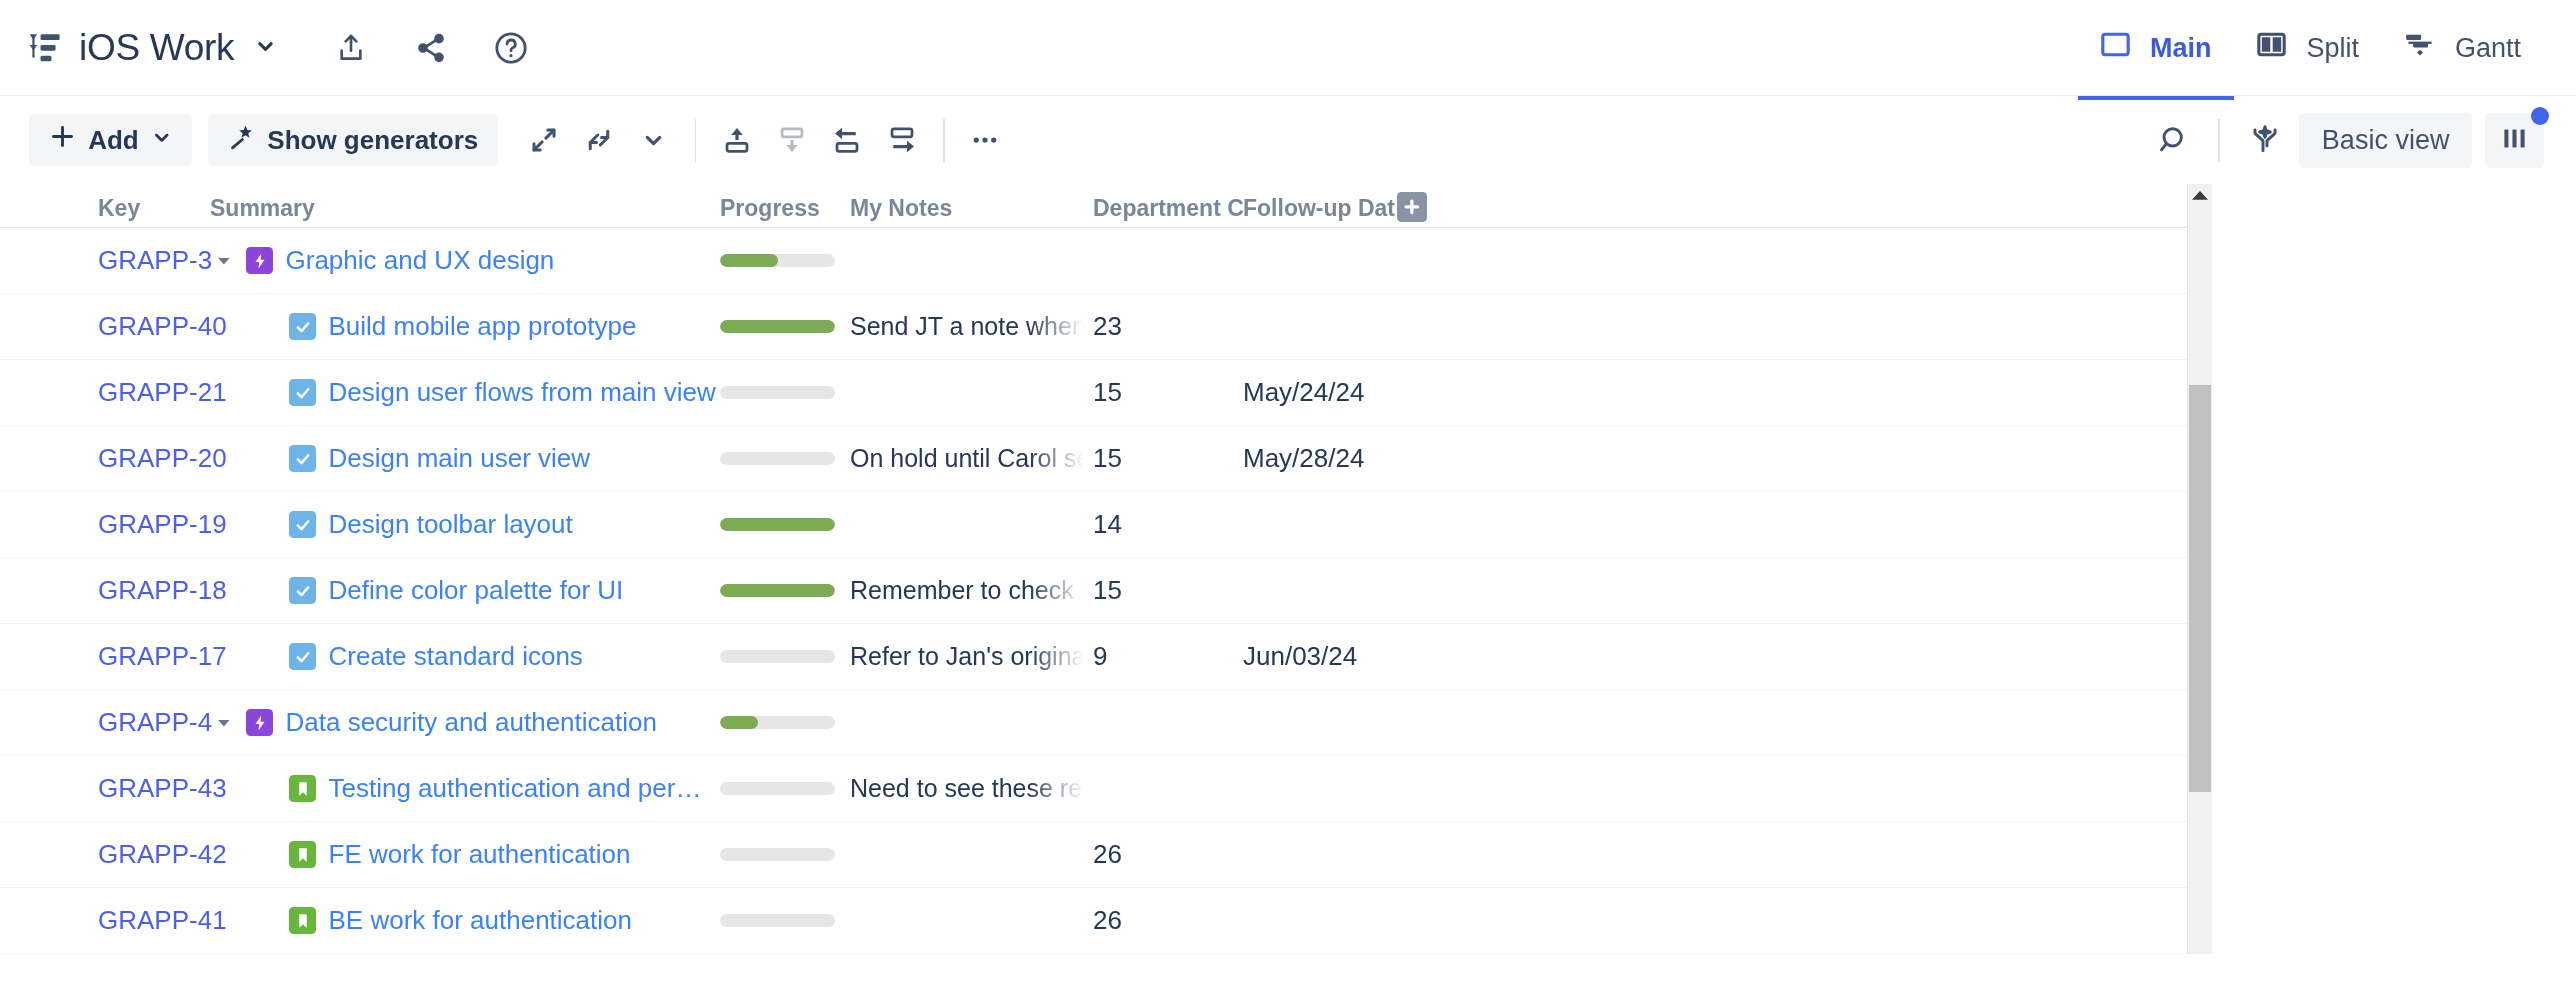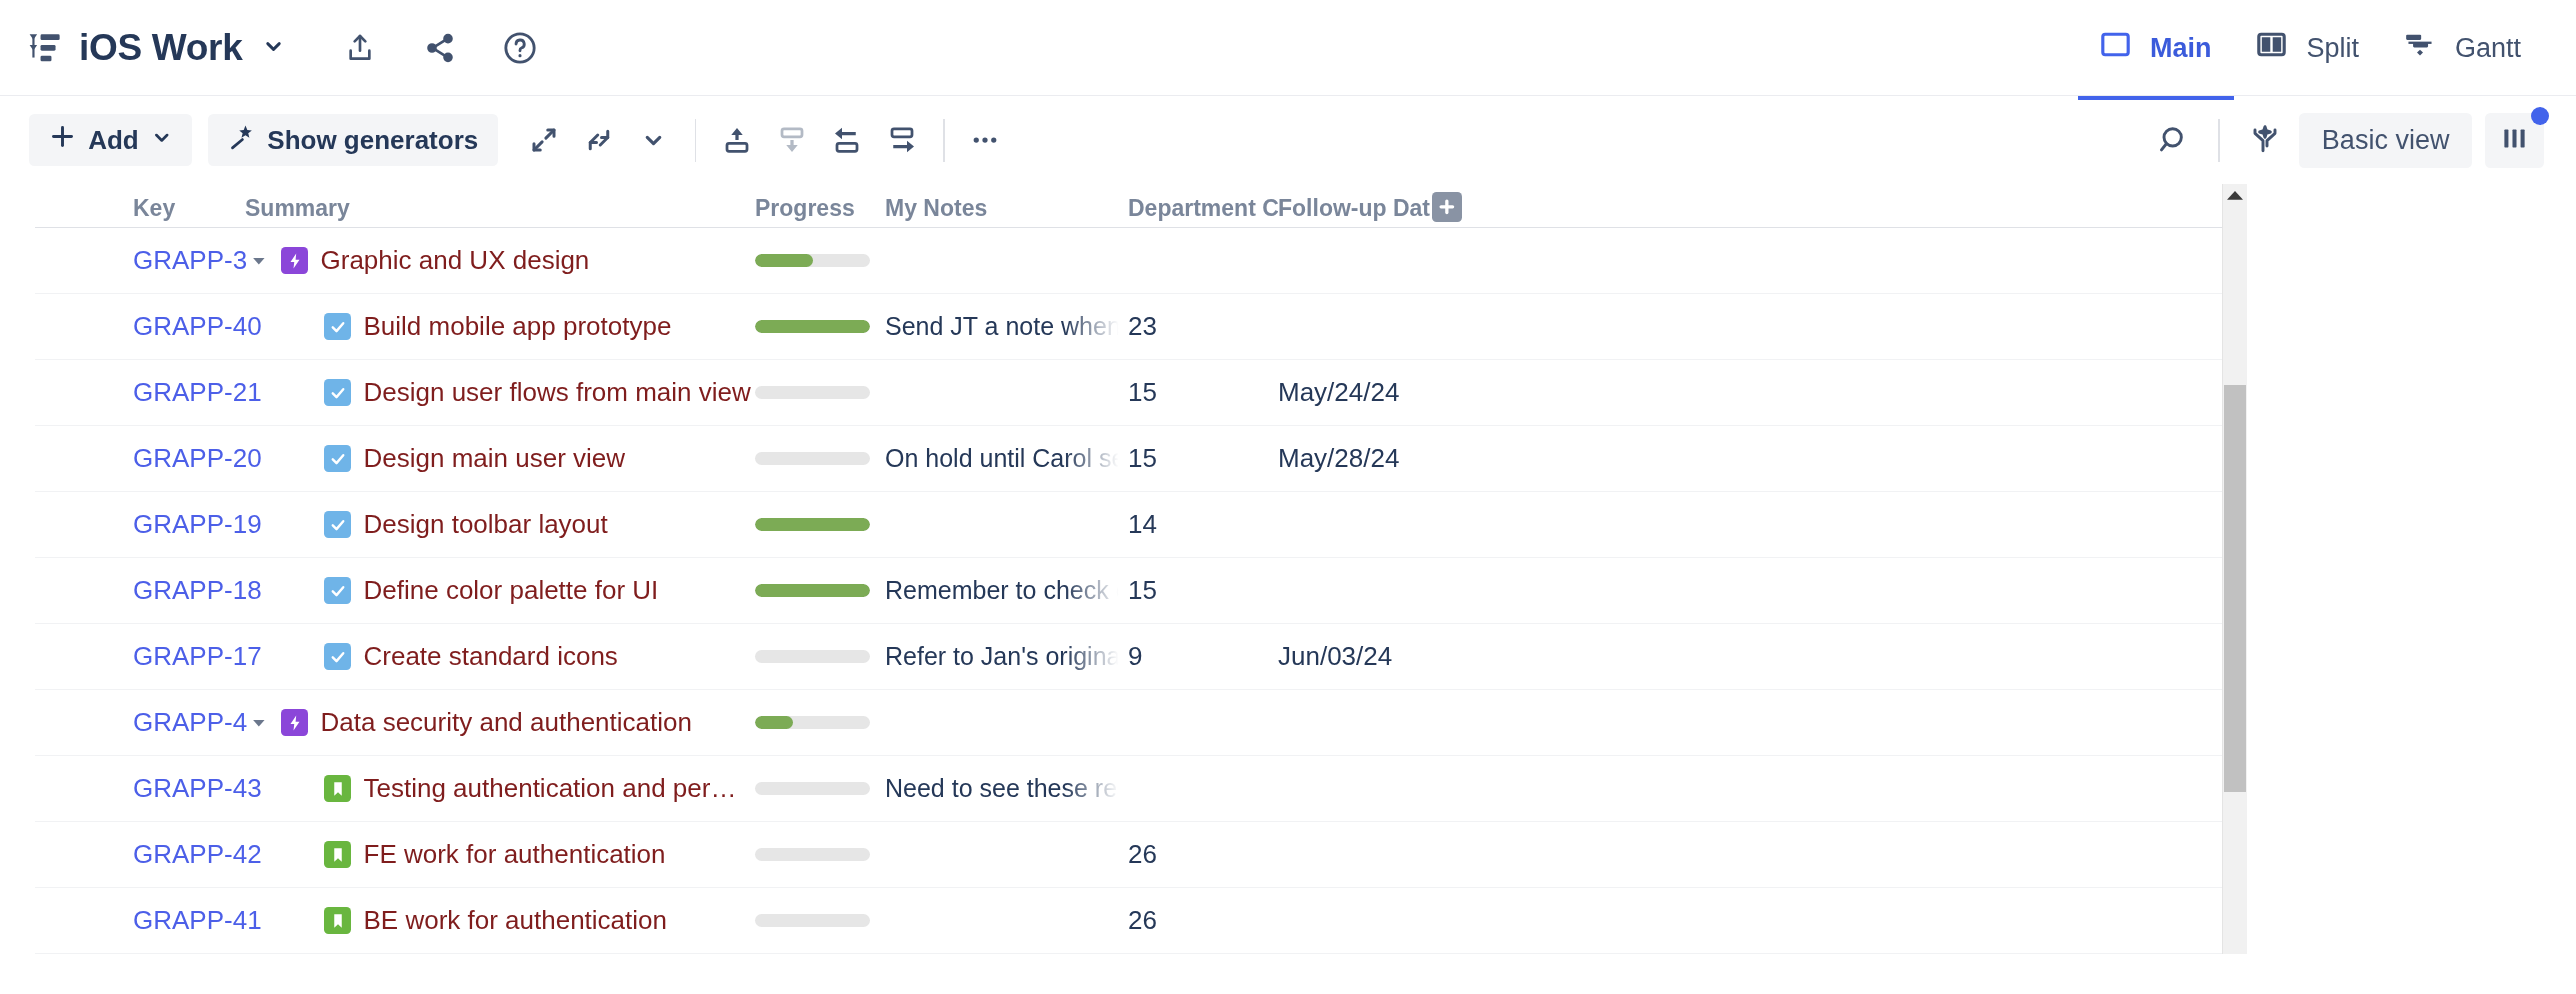--- a/index.html
+++ b/index.html
@@ -17,21 +17,21 @@
     height: 96px;
     display: flex;
     align-items: center;
     padding: 0 32px 0 29px;
     border-bottom: 1.8px solid #ebecf0;
     position: relative;
   }
   .title-group { display: flex; align-items: center; gap: 16px; }
   .proj-icon { width: 34px; height: 30px; position: relative; flex: none; }
   .proj-title {
-    font-size: 37px; font-weight: 700; color: #253858;
+    font-size: 37px; font-weight: 400; color: #253858;
     letter-spacing: -0.3px; line-height: 1;
   }
   .chev-title { margin-left: 3.6px; }
   .top-actions { display: flex; align-items: center; gap: 41px; margin-left: 55px; }
   .icon-btn {
     width: 39px; height: 39px; display: flex; align-items: center;
     justify-content: center; cursor: pointer; border-radius: 4.5px;
   }
   .view-tabs { position: absolute; right: 32px; top: 0; height: 96px;
                display: flex; align-items: center; gap: 0; }
@@ -76,21 +76,21 @@
     background: #f4f5f7; border-radius: 5.4px; height: 55px; width: 59px;
     display: flex; align-items: center; justify-content: center;
     cursor: pointer; position: relative; margin-left: 3.6px;
   }
   .badge-dot {
     position: absolute; top: -5.4px; right: -5.4px; width: 18px; height: 18px;
     border-radius: 50%; background: #4263eb;
   }
 
   
-  .grid { position: relative; width: 2212px; margin-left: 35px; }
+  .grid { position: relative; width: 2212px; }
   .hdr-row {
     display: flex; align-items: flex-end; height: 44px;
     border-bottom: 1.8px solid #dfe1e6; padding-bottom: 5.4px;
   }
   .hdr-cell {
     font-size: 23px; color: #7a869a; font-weight: 600;
     white-space: nowrap; overflow: hidden;
   }
   .row {
     display: flex; align-items: center; height: 66px;
@@ -117,21 +117,21 @@
   .indent { flex: none; }
   .type-icon {
     width: 27px; height: 27px; border-radius: 4.5px; flex: none;
     display: flex; align-items: center; justify-content: center;
     margin-right: 12.5px;
   }
   .type-epic  { background: #8b46d9; }
   .type-task  { background: #6fb4e8; }
   .type-story { background: #69b63f; }
   .sum-link {
-    font-size: 26px; color: #7f1d1d; cursor: pointer;
+    font-size: 26px; color: #3b82f6; cursor: pointer;
     white-space: nowrap; overflow: hidden; text-overflow: ellipsis;
   }
   .pbar {
     width: 115px; height: 13.4px; border-radius: 7.2px; background: #e6e6e6;
     overflow: hidden; position: relative;
   }
   .pfill { height: 100%; border-radius: 7.2px; background: #7cab55; }
   .note {
     font-size: 25px; color: #253858; white-space: nowrap;
     overflow: hidden; display: block; padding-right: 3.6px;

